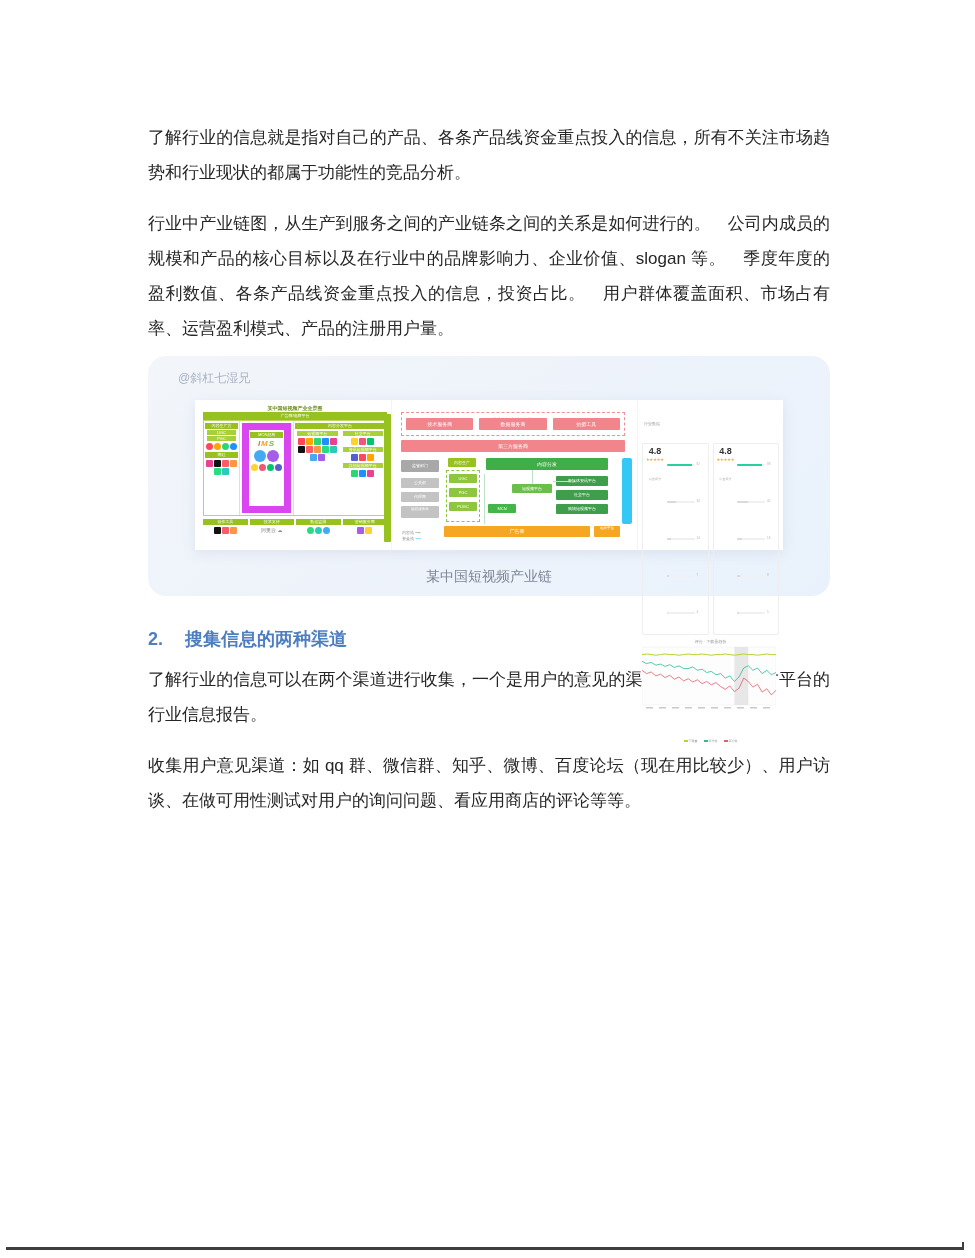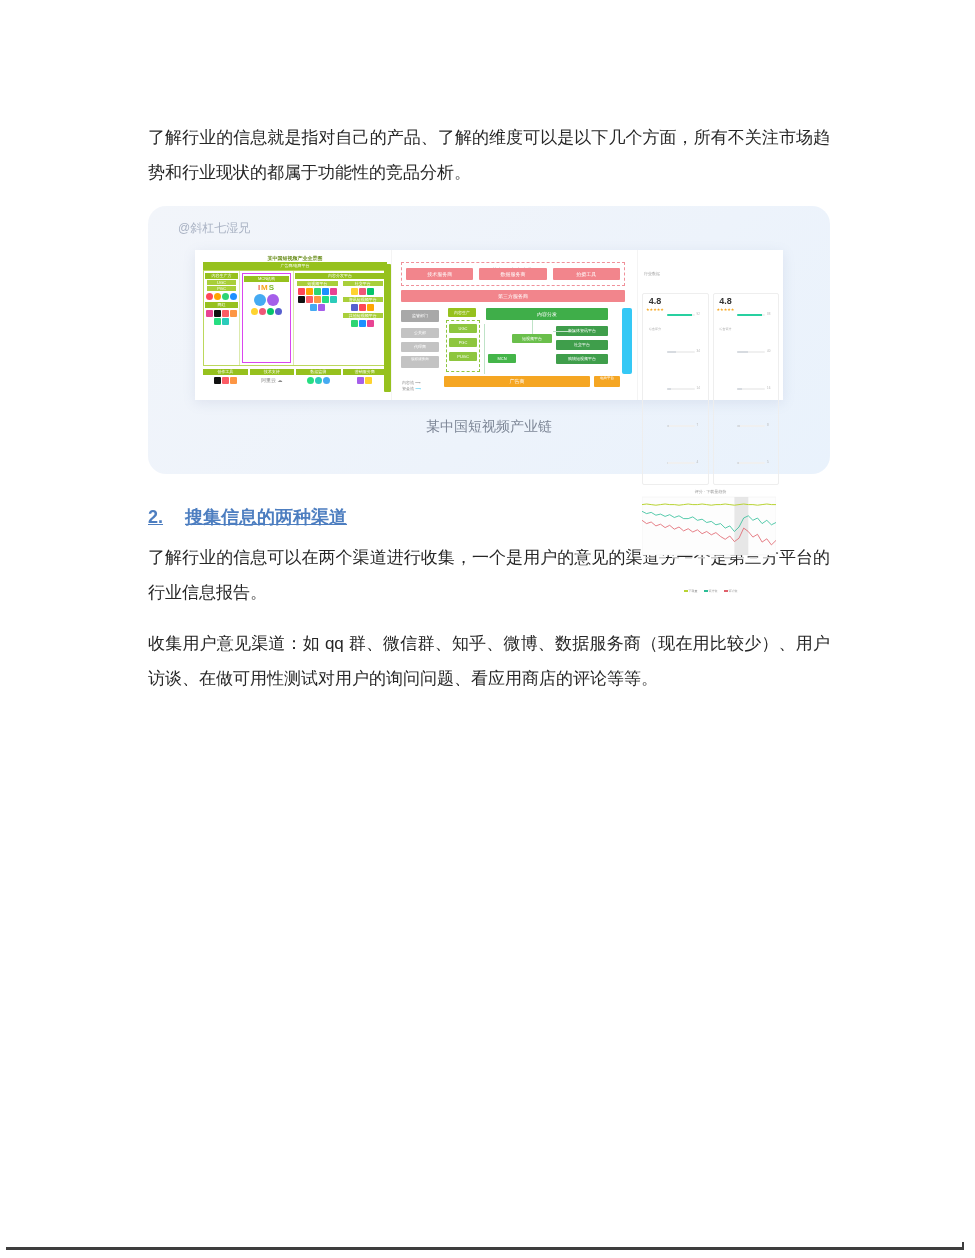--- a/index.html
+++ b/index.html
@@ -5,40 +5,40 @@
   * { box-sizing: border-box; margin: 0; padding: 0; }
   body { background: #ffffff; font-family: "Liberation Sans", "DejaVu Sans", sans-serif; }
   .page { position: relative; width: 975px; height: 1258px; background: #fff; overflow: hidden; }
   .content { position: absolute; left: 148px; top: 120px; width: 682px; color: #262626; font-size: 17px; line-height: 35px; text-align: justify; }
   .para { margin: 0 0 16px; }
   .para.tight { margin-bottom: 10px; }
   .heading { color: #4d7ec0; font-size: 18px; font-weight: 600; line-height: 30px; margin: 12px 0 8px; text-align: left; }
   .heading .hnum { margin-right: 22px; }
 
   
-  .fig-card { position: relative; width: 682px; height: 268px; border-radius: 18px;
+  .fig-card { position: relative; width: 682px; height: 240px; border-radius: 18px;
     background: linear-gradient(140deg, #f2f5fa 0%, #edf3fb 60%, #e9f2fc 100%); margin: 0 0 28px; }
   .watermark { position: absolute; left: 30px; top: 15px; font-size: 12px; color: #a9b2c3; line-height: 14px; }
   .fig-caption { position: absolute; left: 0; right: 0; top: 203px; text-align: center; color: #7d8696; font-size: 14px; }
   .panel { position: absolute; left: 47px; top: 44px; width: 588px; height: 150px; background: #fff;
     box-shadow: 0 3px 12px rgba(110,130,170,.14); display: flex; }
 
   
   .sec-map { position: relative; width: 196px; height: 150px; padding: 4px 4px 4px 8px; }
   .map-title { text-align: center; font-size: 5px; color: #6b8f1f; font-weight: bold; line-height: 8px; }
   .gbar { background: #96c11e; color: #fff; font-size: 4px; text-align: center; line-height: 8px; height: 8px; }
   .map-frame { border: 1px solid #bcd85c; display: flex; height: 96px; }
   .map-colA { width: 36px; border-right: 1px solid #dcEAae; padding: 1px; }
   .ghead { background: #96c11e; color: #fff; font-size: 4px; text-align: center; line-height: 6px; height: 6px; margin: 1px 0; overflow: hidden; }
   .gmini { background: #a9cf3a; color: #fff; font-size: 4px; text-align: center; line-height: 5px; height: 5px; margin: 1px 2px; }
   .tiles { display: flex; flex-wrap: wrap; gap: 1px; padding: 1px; justify-content: center; }
   .tile { width: 7px; height: 7px; border-radius: 1px; }
   .tile.round { border-radius: 50%; }
   .map-colB { width: 54px; border-right: 1px solid #dcEAae; padding: 2px; }
-  .mcn-card { border: 1px solid #d946ef; height: 100%; padding: 1px; }
+  .mcn-card { border: 7px solid #d946ef; height: 100%; padding: 1px; font-style: italic; }
   .ims { font-size: 8px; font-weight: bold; letter-spacing: 1px; text-align: center; line-height: 10px; }
   .ims b:nth-child(1){color:#f0624d;} .ims b:nth-child(2){color:#f7a51b;} .ims b:nth-child(3){color:#7cb92e;}
   .map-colC { flex: 1; padding: 1px; }
   .cols2 { display: flex; gap: 1px; }
   .cols2 > div { flex: 1; }
   .map-bottom { display: flex; gap: 2px; height: 30px; margin-top: 2px; }
   .map-bottom .cell { flex: 1; }
   .aliyun { font-size: 5px; color: #8a8a8a; text-align: center; line-height: 8px; }
   .map-spine { position: absolute; right: 0; top: 14px; width: 7px; height: 128px; background: #96c11e; border-radius: 1px; }
 
@@ -84,24 +84,25 @@
   
   .page-edge-line { position: absolute; left: 6px; top: 1247px; width: 958px; height: 3px; background: #3e3e3e; }
   .page-edge-tick { position: absolute; left: 962px; top: 1242px; width: 2px; height: 6px; background: #3e3e3e; }
 </style>
 </head>
 <body>
 
 <div class="page">
   <div class="content">
 
-    <p class="para">了解行业的信息就是指对自己的产品、了解的维度可以是以下几个方面，所有不关注市场趋势和行业现状的都属于功能性的竞品分析。</p>
-
-
-
+    <p class="para">了解行业的信息就是指对自己的产品、各条产品线资金重点投入的信息，所有不关注市场趋势和行业现状的都属于功能性的竞品分析。</p>
+
+
+
+    <p class="para tight">行业中产业链图，从生产到服务之间的产业链条之间的关系是如何进行的。　公司内成员的规模和产品的核心目标以及在行业中的品牌影响力、企业价值、slogan 等。　季度年度的盈利数值、各条产品线资金重点投入的信息，投资占比。　用户群体覆盖面积、市场占有率、运营盈利模式、产品的注册用户量。</p>
 
     <div class="fig-card">
       <div class="watermark">@斜杠七湿兄</div>
 
       <div class="panel">
 
         <div class="sec-map">
           <div class="map-title">某中国短视频产业全景图</div>
           <div class="gbar">广告商/电商平台</div>
           <div class="map-frame">
@@ -366,23 +367,23 @@
               <span><i id="lg2" style="background: rgb(224, 96, 106);"></i><span>评论数</span></span>
             </div>
           </div>
         </div>
 
       </div>
 
       <div class="fig-caption">某中国短视频产业链</div>
     </div>
 
-    <h3 class="heading" style="margin-top:28px;text-decoration:underline;"><span class="hnum">2.</span><span>搜集信息的两种渠道</span></h3>
+    <h3 class="heading" style="margin-top:28px;"><span class="hnum">2.</span><span>搜集信息的两种渠道</span></h3>
 
     <p class="para">了解行业的信息可以在两个渠道进行收集，一个是用户的意见的渠道另一个是第三方平台的行业信息报告。</p>
 
-    <p class="para">收集用户意见渠道：如 qq 群、微信群、知乎、微博、数据服务商（现在用比较少）、用户访谈、在做可用性测试对用户的询问问题、看应用商店的评论等等。</p>
+    <p class="para">收集用户意见渠道：如 qq 群、微信群、知乎、微博、百度论坛（现在用比较少）、用户访谈、在做可用性测试对用户的询问问题、看应用商店的评论等等。</p>
 
   </div>
 
   <div class="page-edge-line"></div>
   <div class="page-edge-tick"></div>
 </div>
 
 </body></html>

